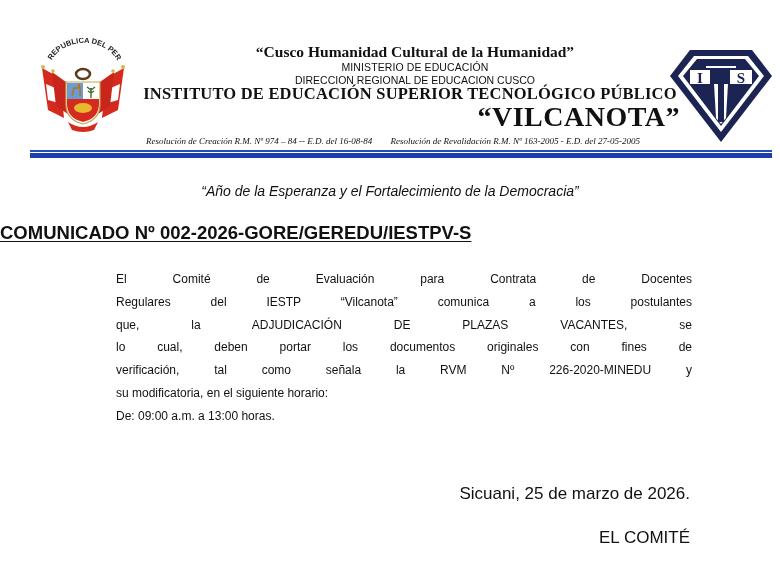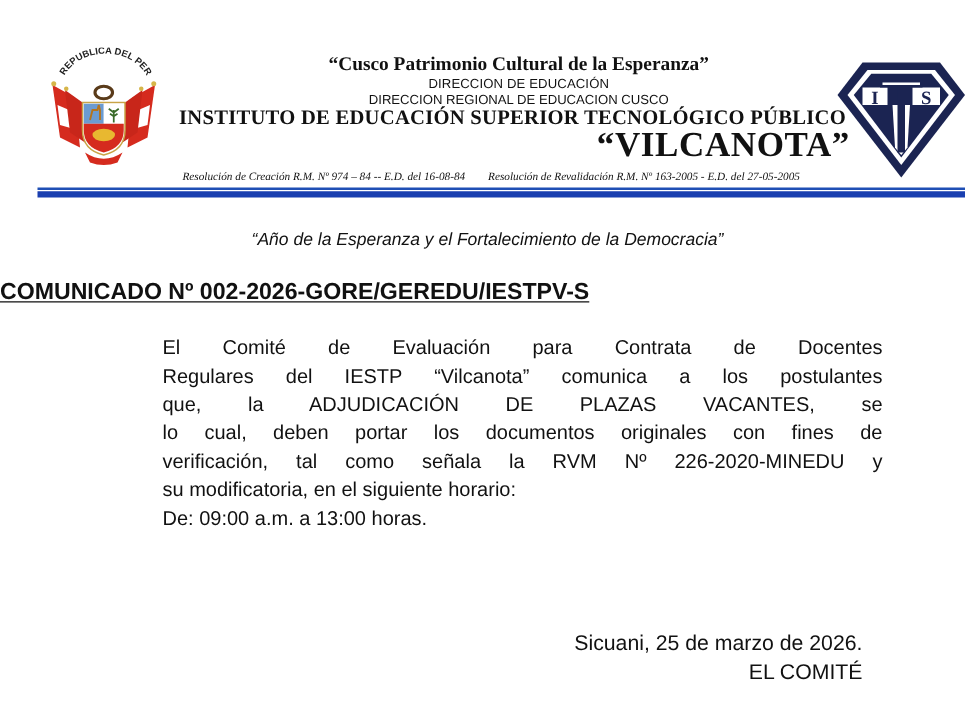--- a/index.html
+++ b/index.html
@@ -20,25 +20,25 @@
   #resolutions span + span { margin-left: 16px; text-align: right; }
 
   #rule { position: absolute; left: 30px; width: 742px; top: 150px; }
   #rule .thin { height: 1.5px; background: #1f4fb5; }
   #rule .gap { height: 1.5px; background: #fff; }
   #rule .thick { height: 5px; background: #1a3fb0; }
 
   #year-motto { position: absolute; left: 0; width: 780px; top: 183px; text-align: center; font-size: 14px; font-style: italic; }
   #comunicado { position: absolute; left: 0; width: 780px; top: 222px; font-size: 18.5px; font-weight: bold; text-decoration: underline; text-underline-offset: 2px; }
 
-  #body { position: absolute; left: 130px; width: 576px; top: 268px; font-size: 16px; line-height: 22.8px; text-align: justify; }
+  #body { position: absolute; left: 116px; width: 576px; top: 268px; font-size: 12px; line-height: 22.8px; text-align: justify; }
   #body .line { display: block; }
   #body .justify { text-align-last: justify; }
 
-  #place-date { position: absolute; right: 90px; top: 484px; font-size: 17px; margin-top: 21px; }
+  #place-date { position: absolute; right: 90px; top: 484px; font-size: 17px; }
   #signature { position: absolute; right: 90px; top: 528px; font-size: 17px; }
 </style>
 </head>
 <body>
 
 <div id="coat">
   <svg width="90" height="96" viewBox="0 0 90 96">
     <defs>
       <path id="arcPath" d="M12,26 A36,30 0 0 1 80,24" fill="none"></path>
     </defs>
@@ -65,22 +65,22 @@
     <path d="M34,58 l2,-8 l4,0 l1,-4 l1,4 l0,8" fill="none" stroke="#b5741c" stroke-width="1.5"></path>
     <rect x="45" y="45" width="16" height="16" fill="#fff"></rect>
     <path d="M53,60 V50 M53,52 l-4,-3 M53,52 l4,-3 M53,55 l-3,-2 M53,55 l3,-2" stroke="#3b6b2a" stroke-width="1.4"></path>
     <path d="M29,61 H61 V66 Q61,80 45,84 Q29,80 29,66 Z" fill="#d52b1e"></path>
     <ellipse cx="45" cy="70" rx="9" ry="5" fill="#e8b830"></ellipse>
 
     <path d="M30,84 Q45,94 60,84 L56,92 Q45,96 34,92 Z" fill="#d52b1e"></path>
   </svg>
 </div>
 
-<div class="hdr-line serif" id="motto">“Cusco Patrimonio Cultural de la Esperanza”</div>
-<div class="hdr-line sans" id="ministry">DIRECCION DE EDUCACIÓN</div>
+<div class="hdr-line serif" id="motto">“Cusco Humanidad Cultural de la Humanidad”</div>
+<div class="hdr-line sans" id="ministry">MINISTERIO DE EDUCACIÓN</div>
 <div class="hdr-line sans" id="direction">DIRECCION REGIONAL DE EDUCACION CUSCO</div>
 <div class="hdr-line serif" id="institute">INSTITUTO DE EDUCACIÓN SUPERIOR TECNOLÓGICO PÚBLICO</div>
 <div class="hdr-line serif" id="name">“VILCANOTA”</div>
 <div class="hdr-line serif" id="resolutions">
   <span>Resolución de Creación R.M.  Nº 974 – 84 -- E.D. del 16-08-84</span>
   <span>Resolución de Revalidación R.M. Nº 163-2005 - E.D. del 27-05-2005</span>
 </div>
 
 <div id="logo-ts">
   <svg width="106" height="96" viewBox="0 0 106 96">

